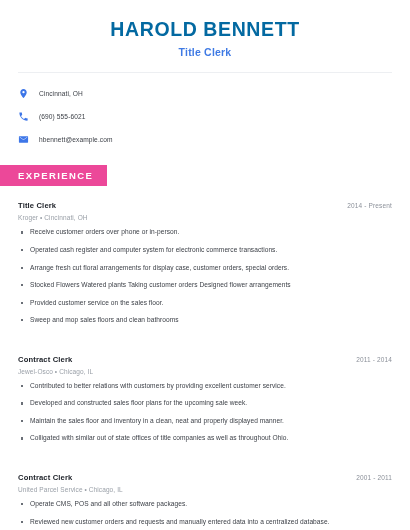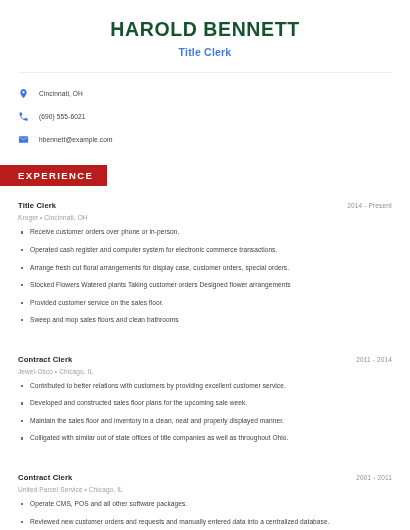--- a/index.html
+++ b/index.html
@@ -25,21 +25,21 @@
 
   
   .header {
     padding: 18px 18px 0 18px;
     text-align: center;
   }
   .full-name {
     font-size: 19.5px;
     font-weight: bold;
     letter-spacing: 0.6px;
-    color: #14532d;
+    color: #0369a1;
     line-height: 1.15;
     margin: 0;
   }
   .job-title-head {
     font-size: 10.5px;
     font-weight: bold;
     color: #3f7ae4;
     letter-spacing: 0.2px;
     margin-top: 6px;
   }
@@ -73,21 +73,21 @@
   .contact-icon svg { display: block; }
   .contact-text {
     font-size: 6.6px;
     color: #3d4148;
     letter-spacing: 0.1px;
   }
 
   
   .section-badge {
     display: inline-block;
-    background: #b91c1c;
+    background: #ec4899;
     color: #ffffff;
     font-size: 9.5px;
     font-weight: bold;
     letter-spacing: 1.4px;
     padding: 5px 14px 5px 18px;
     margin-left: 0;
   }
   .section-wrap {
     margin-top: 18px;
   }

